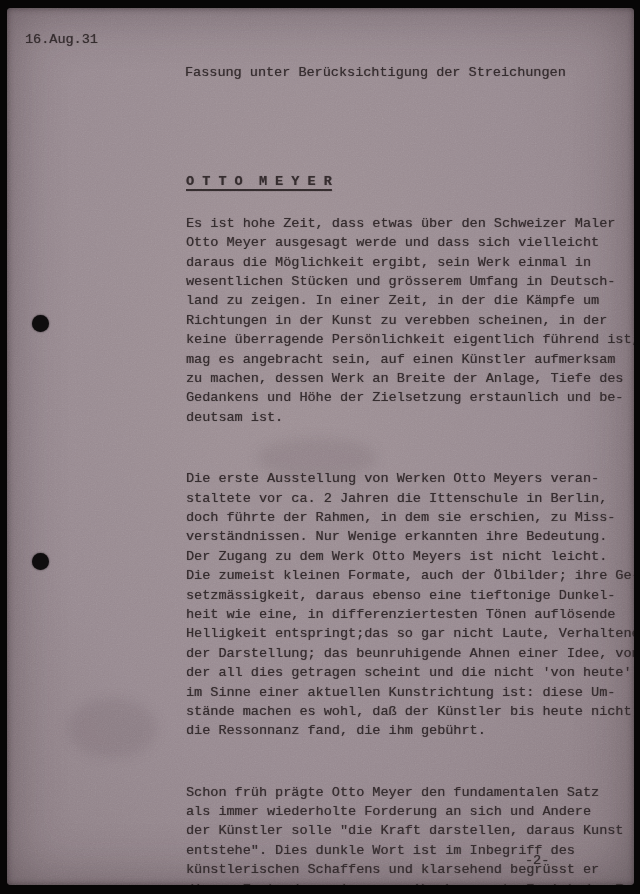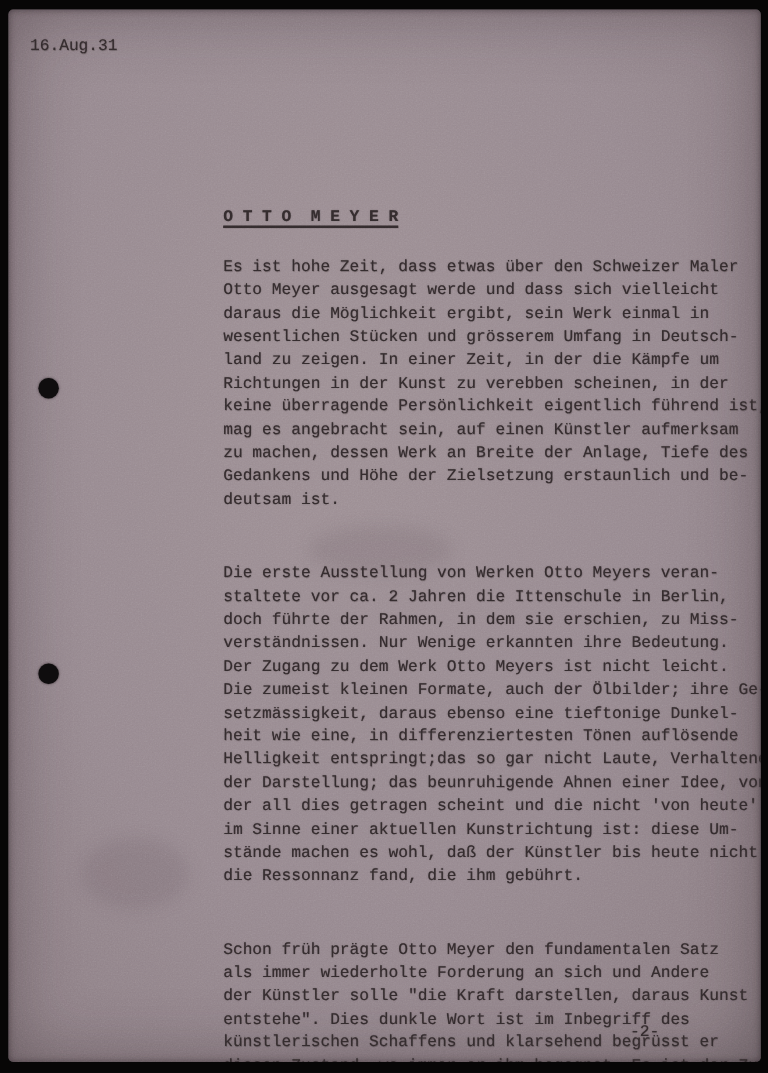--- a/index.html
+++ b/index.html
@@ -68,20 +68,21 @@
 </head>
 <body>
 
 <div class="scan">
   <div class="paper">
 
     <div class="tw date-stamp">16.Aug.31</div>
 
 
     <div class="tw revision-note">
+      <div>Fassung unter Berücksichtigung der Streichungen</div>
     </div>
 
     <div class="tw doc-title">O T T O  M E Y E R</div>
 
     <div class="tw body-text">
       <p>Es ist hohe Zeit, dass etwas über den Schweizer Maler
 Otto Meyer ausgesagt werde und dass sich vielleicht
 daraus die Möglichkeit ergibt, sein Werk einmal in
 wesentlichen Stücken und grösserem Umfang in Deutsch-
 land zu zeigen. In einer Zeit, in der die Kämpfe um

